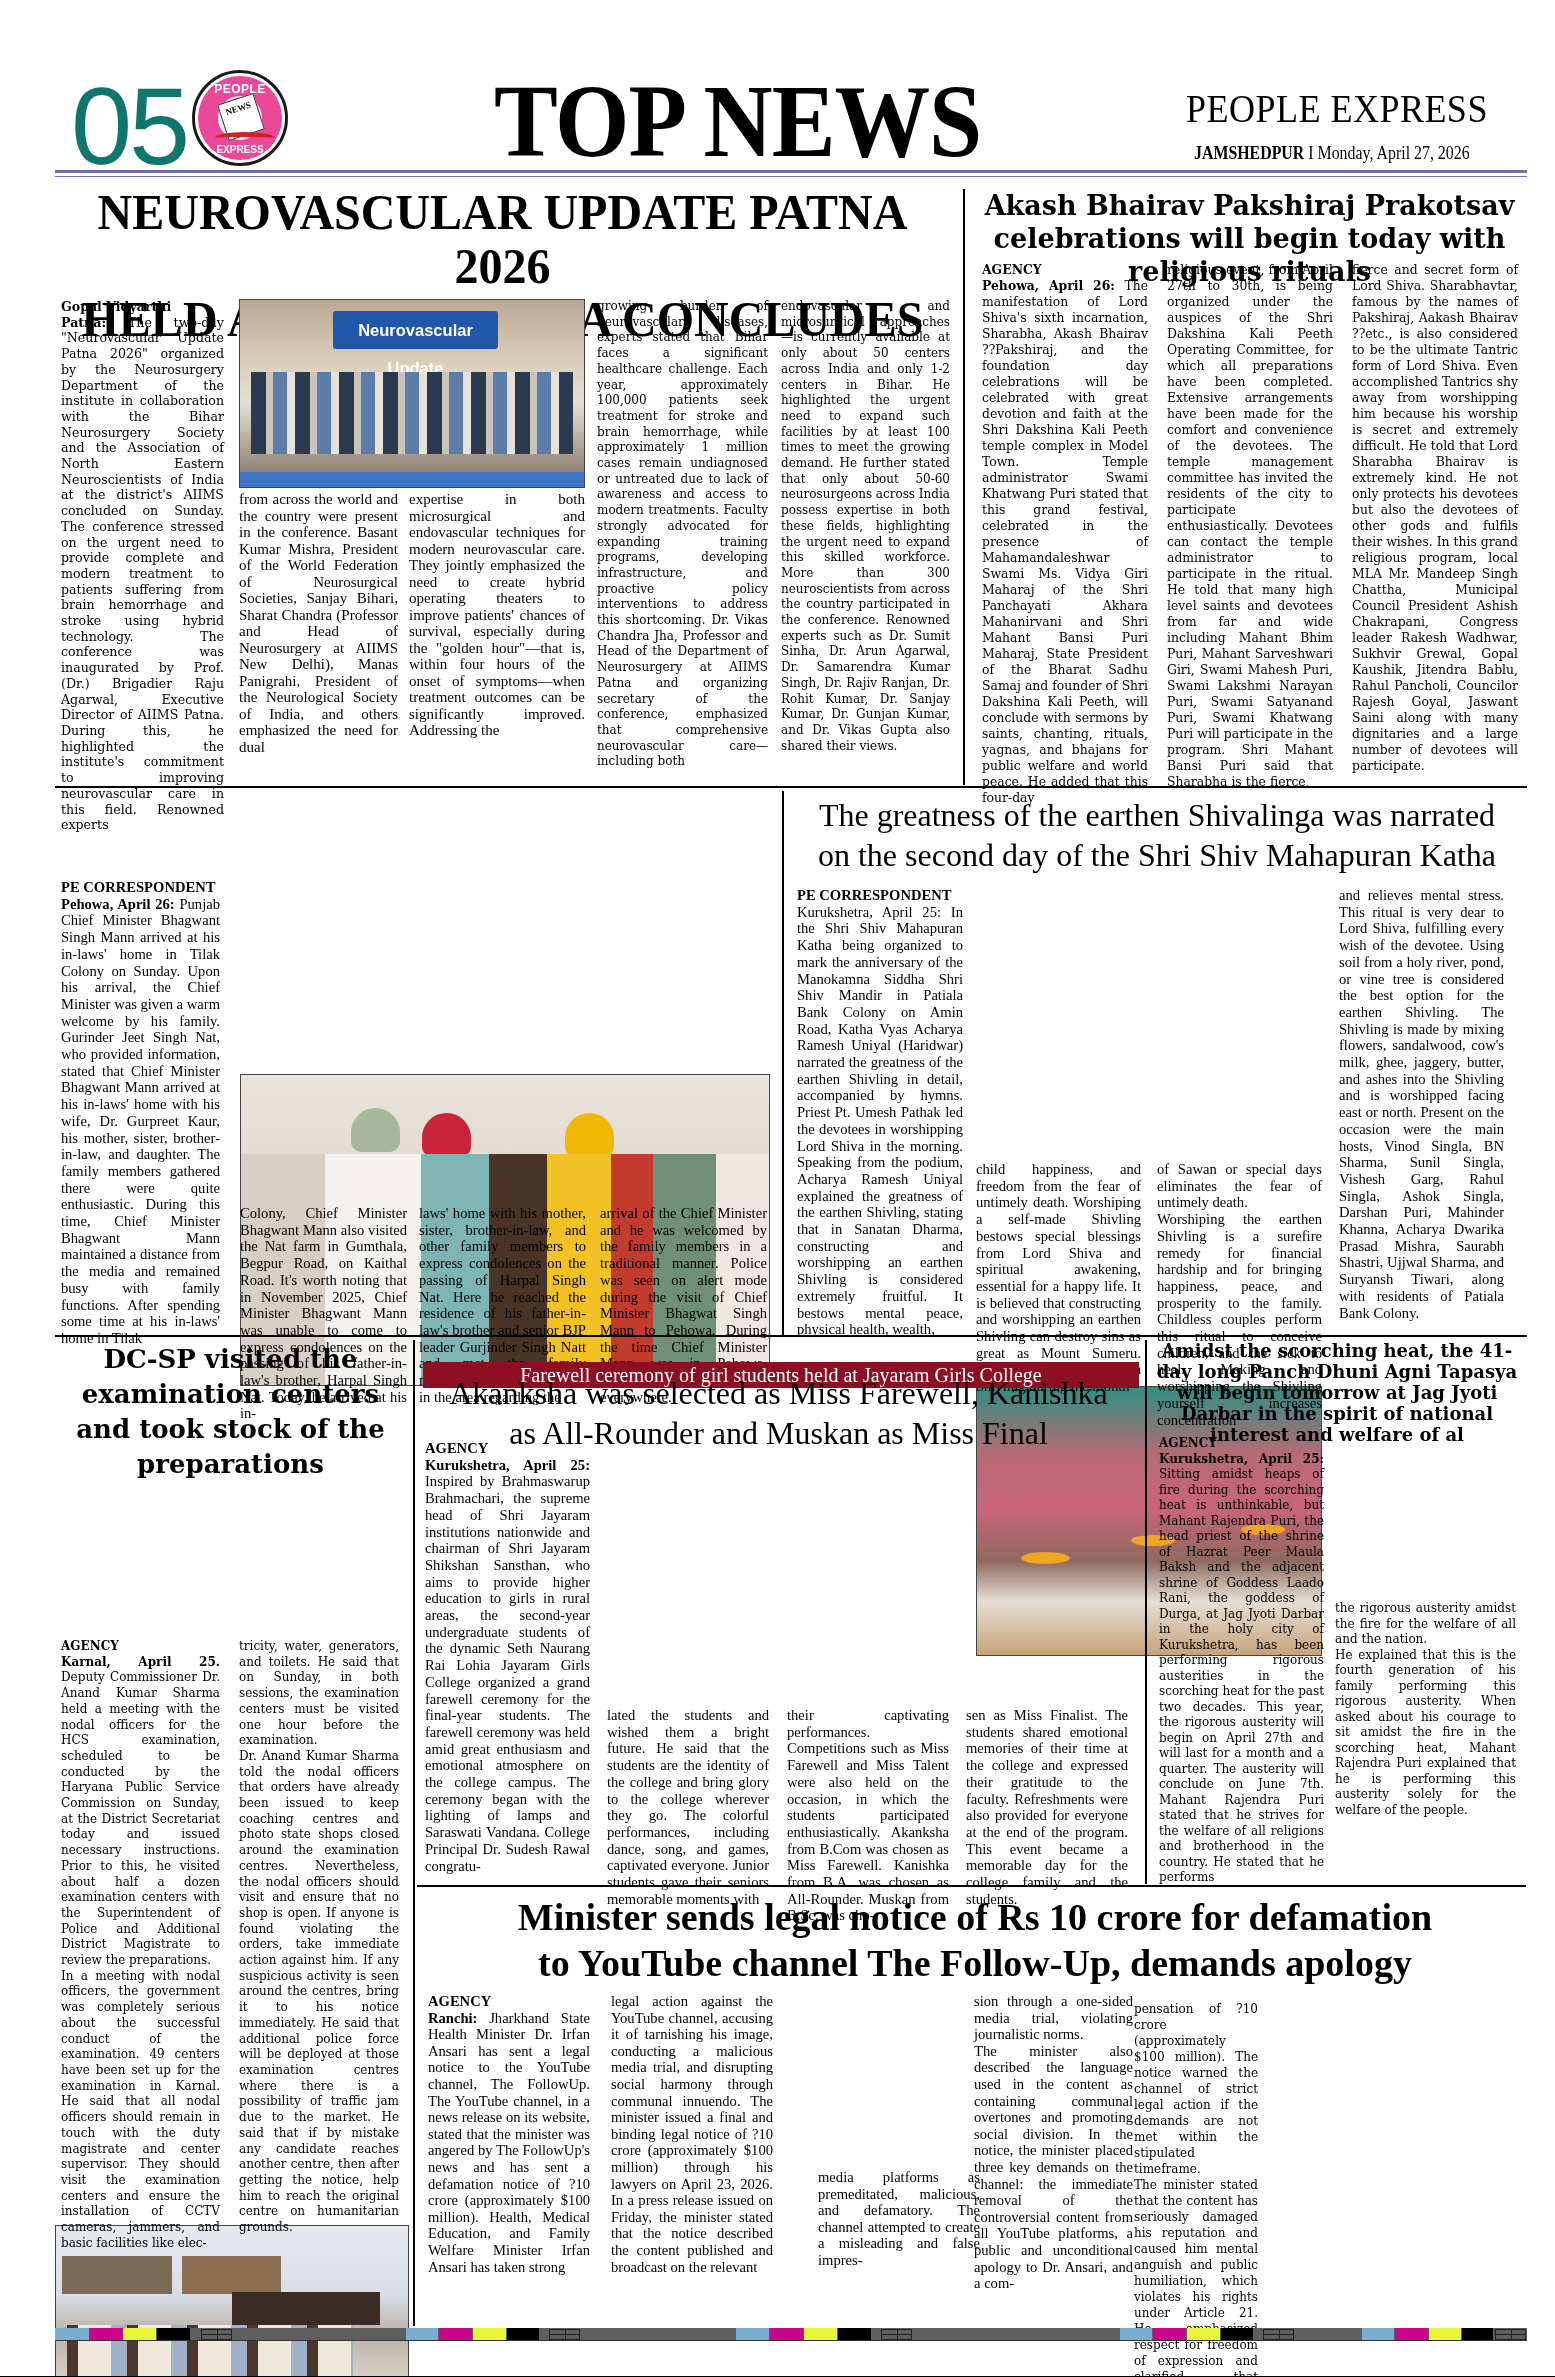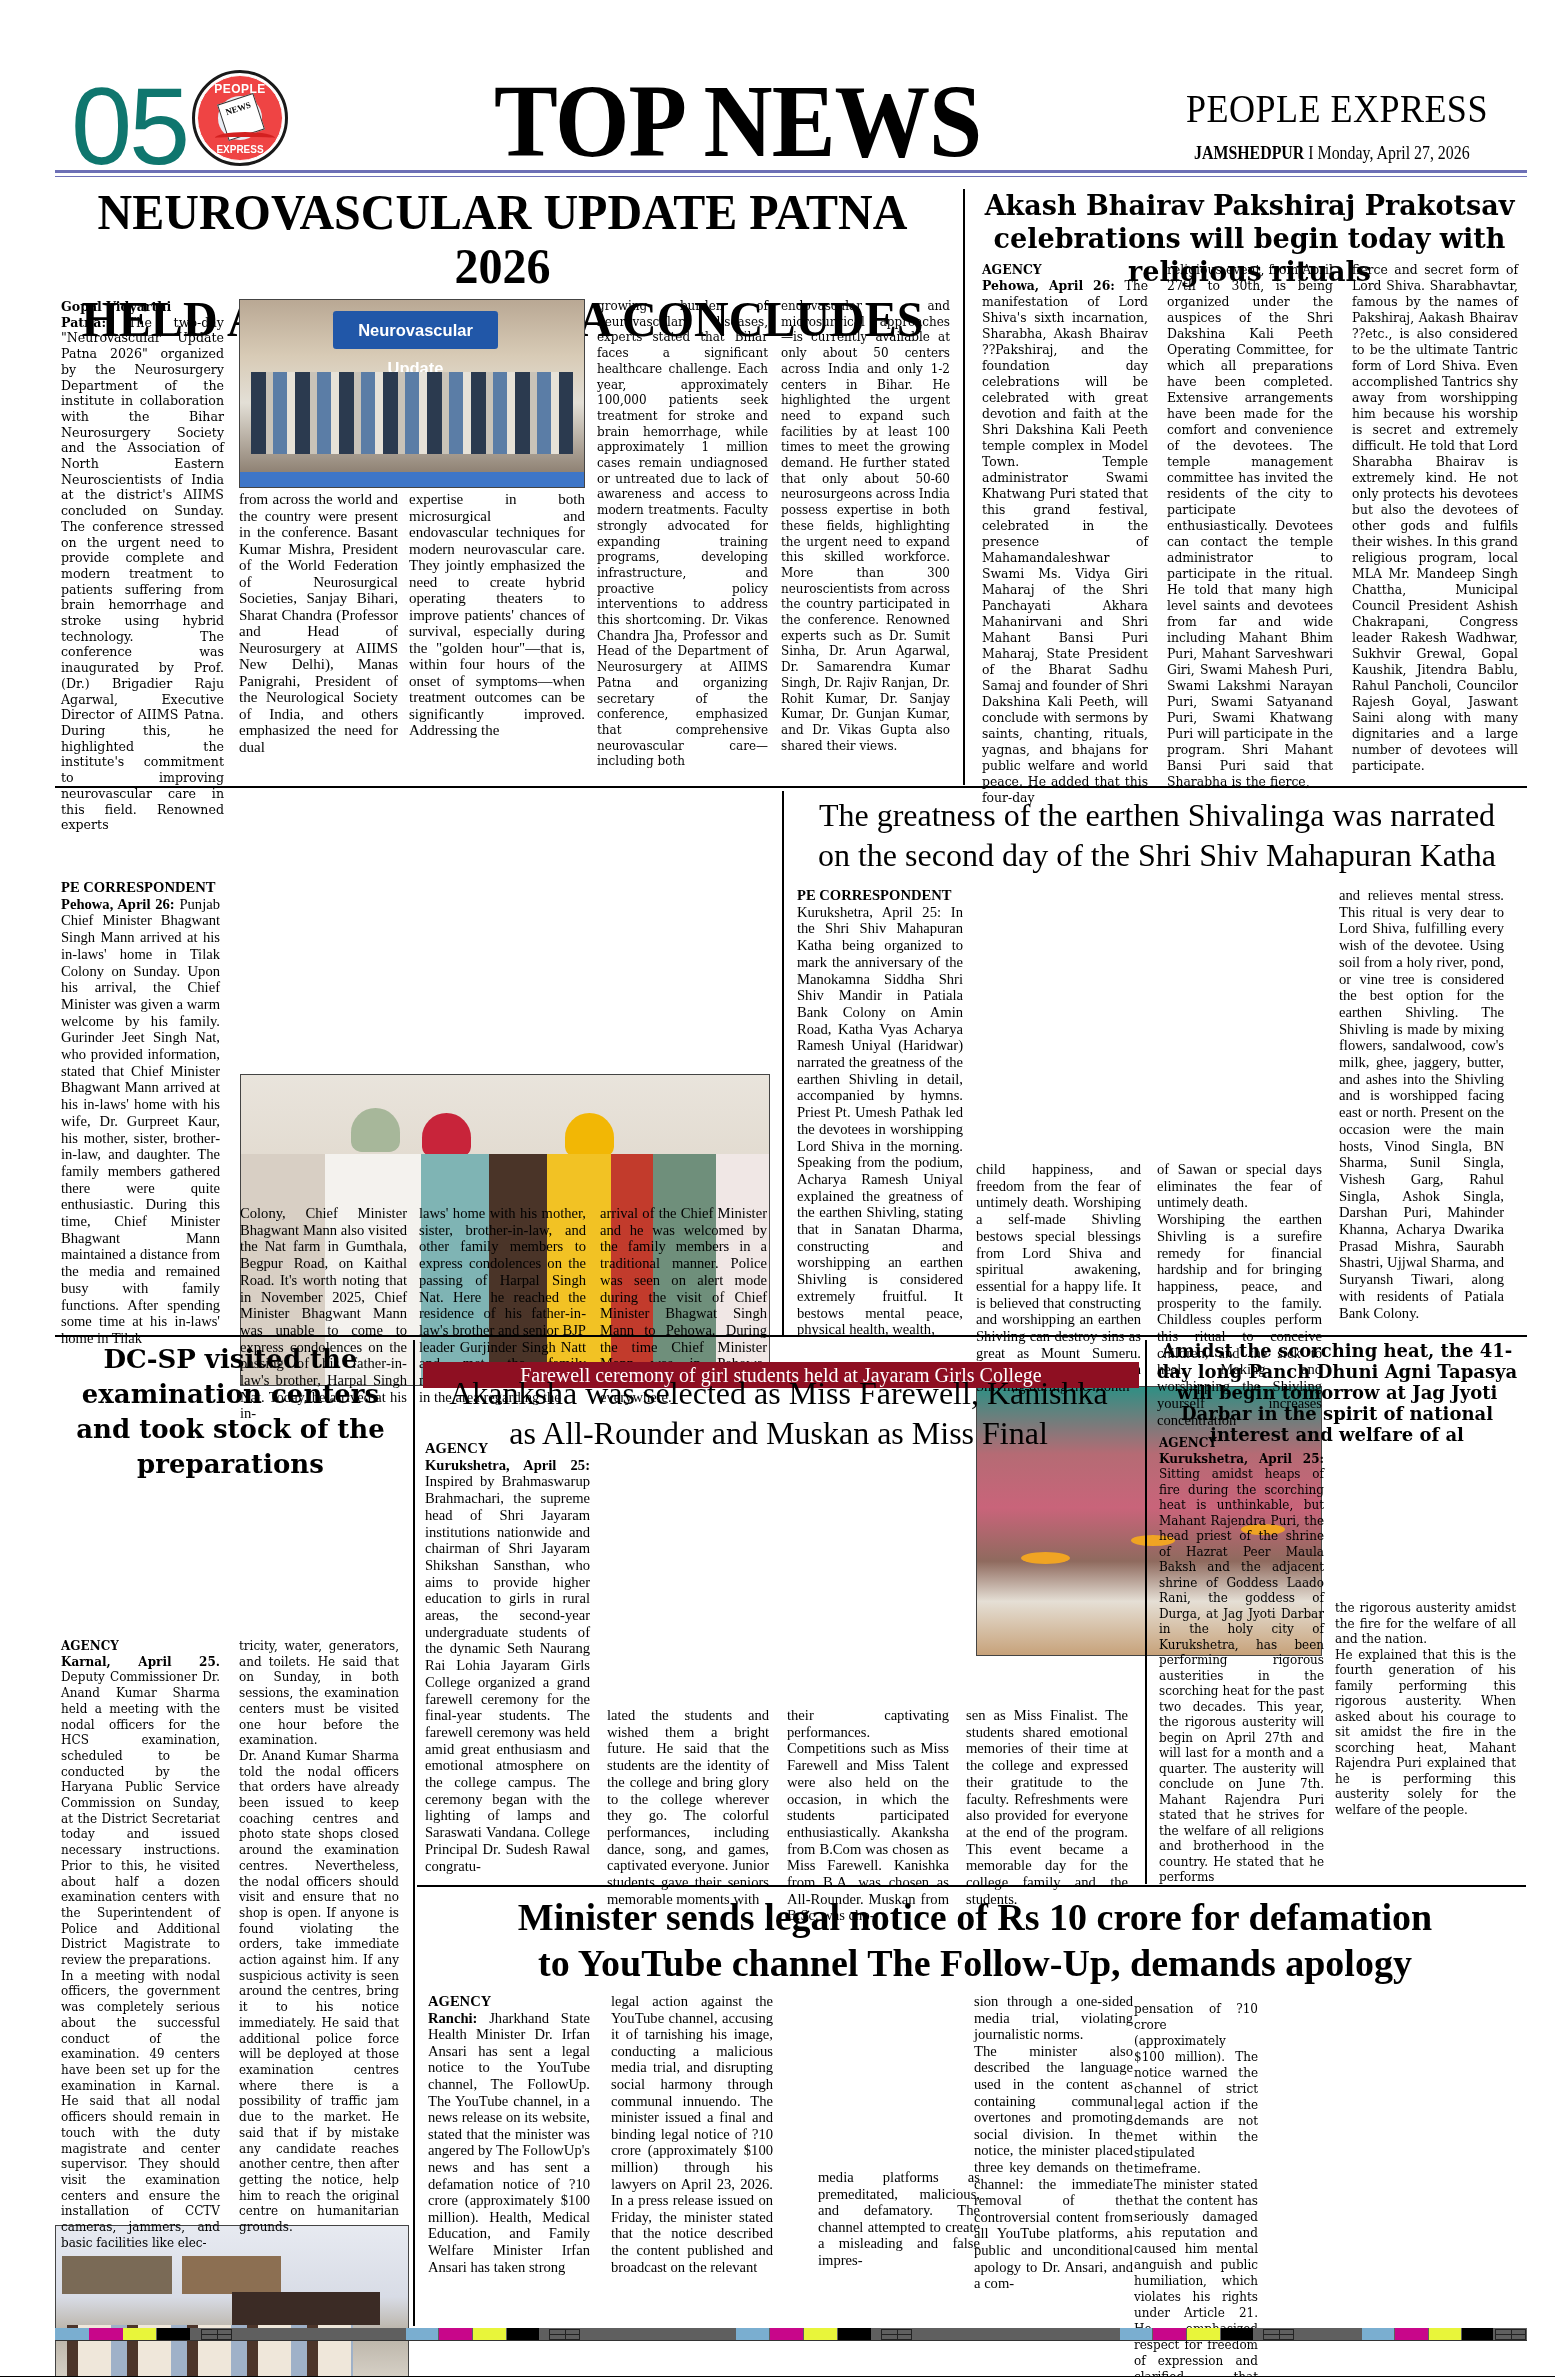--- a/index.html
+++ b/index.html
@@ -1,21 +1,21 @@
 <!DOCTYPE html>
 <html style="font-size:8.8px"><head>
 <meta charset="utf-8">
 <style>
   *{box-sizing:border-box;margin:0;padding:0}
   html,body{width:1556px;height:2377px;background:#fff;overflow:hidden}
   body{position:relative;font-family:"Liberation Serif","DejaVu Serif",serif;color:#000}
   .abs{position:absolute}
   .masthead-num{left:71px;top:71px;font-size:110px;color:#0f766e;line-height:1;font-family:Liberation Sans, sans-serif;letter-spacing:-3.3px}
   .logo{left:192px;top:70px;width:96px;height:96px;border-radius:50%;background:#fff;border:3.3px solid #1a1a1a}
-  .logo .ring{position:absolute;inset:2.2px;border-radius:50%;background:#ef4444;border:1.6px solid #fff}
+  .logo .ring{position:absolute;inset:2.2px;border-radius:50%;background:#ec4899;border:1.6px solid #fff}
   .logo .inner{position:absolute;inset:20px;border-radius:50%;background:#e9eef5}
   .logo .paper{position:absolute;left:24px;top:22px;width:38px;height:38px;background:#fff;border:1.6px solid #333;transform:rotate(-18deg);font:bold 8.8px "Liberation Serif",serif;text-align:center;padding-top:4.4px}
   .logo .swoosh{position:absolute;left:16.5px;top:56px;width:60px;height:12px;border-radius:50%;border-top:5px solid #d32020}
   .logo .t1{position:absolute;top:5.5px;left:0;right:0;text-align:center;color:#fff;font:bold 12px "Liberation Sans",sans-serif;letter-spacing:0.5px}
   .logo .t2{position:absolute;bottom:4.4px;left:0;right:0;text-align:center;color:#fff;font:bold 10px "Liberation Sans",sans-serif}
   .title{left:494px;top:69px;font-size:104px;font-weight:bold;line-height:1;transform:scaleX(.92);transform-origin:left;letter-spacing:-1.1px}
   .paper-name{left:1186px;top:88px;font-size:41px;line-height:1;transform:scaleX(.88);transform-origin:left;letter-spacing:0.5px}
   .dateline{left:1194px;top:144px;font-size:18.7px;line-height:1;transform:scaleX(.85);transform-origin:left}
   .dateline b{font-weight:bold}
   .rule-top{left:55px;top:170px;width:1472px;height:3.3px;background:#6d70b6}

